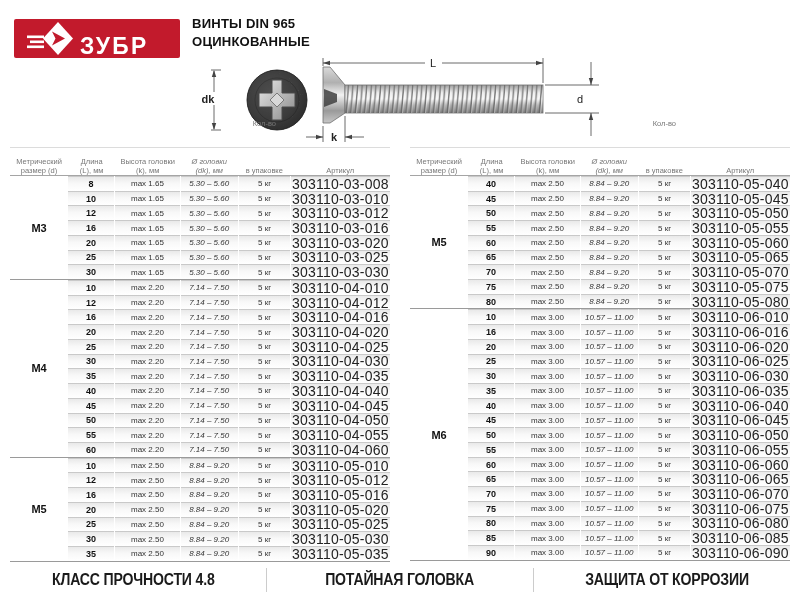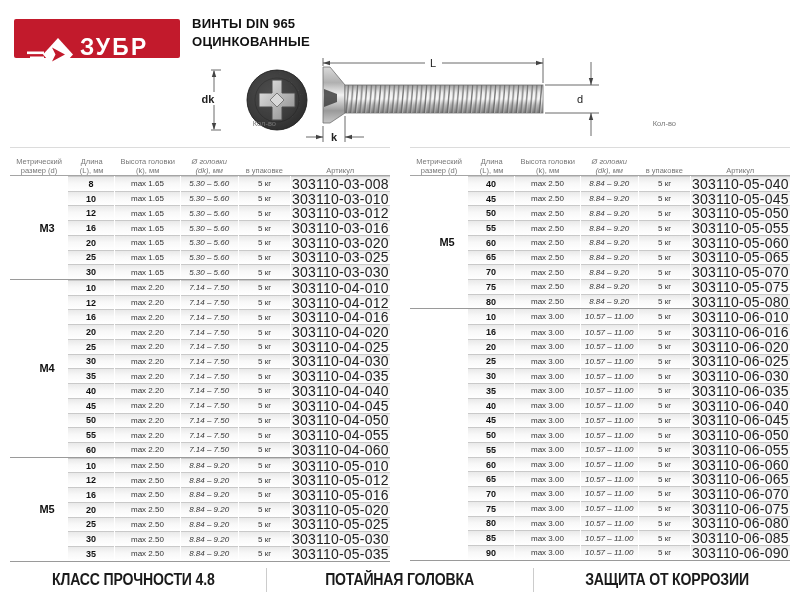--- a/index.html
+++ b/index.html
@@ -1,40 +1,40 @@
 <!DOCTYPE html>
 <html><head>
 <meta charset="utf-8">
 <style>
   html,body{margin:0;padding:0;background:#fff;}
   body{width:800px;height:600px;font-family:"Liberation Sans",sans-serif;position:relative;overflow:hidden;}
   .page{position:absolute;inset:0;background:#fff;}
 
   
   .logo{position:absolute;left:14px;top:19px;width:166px;height:39px;border-radius:2px;
-        display:flex;align-items:flex-start;padding:16px 8px;box-sizing:border-box;}
+        display:flex;align-items:flex-end;padding:0 8px;box-sizing:border-box;}
   .logo-text{color:#fff;font-weight:bold;font-size:24px;letter-spacing:2.5px;
              transform:scaleX(.95);transform-origin:left;margin-left:6px;line-height:1;}
   .title{position:absolute;left:192px;top:15px;font-weight:bold;color:#111;
          font-size:13.5px;line-height:18px;letter-spacing:.2px;transform:scaleX(.97);transform-origin:left;}
 
   
   .drawing{position:absolute;left:195px;top:50px;}
 
   
   .tbl{position:absolute;top:147px;width:380px;border-bottom:1px solid #9a9a9a;}
   .tbl.left{left:10px;} .tbl.right{left:410px;}
   .thead{display:flex;height:29px;box-sizing:border-box;border-top:1px solid #dcdcdc;
          border-bottom:1px solid #a5a5a5;color:#777;font-size:7.5px;line-height:8.5px;
          align-items:flex-end;text-align:center;}
   .hc{display:flex;flex-direction:column;justify-content:center;}
   .c1{width:15.3%;} .c2{width:12.4%;} .c3{width:17.1%;margin-top:38px;} .c4{width:15.3%;font-style:italic;} .c5{width:13.7%;gap:38px;} .c6{width:26.2%;}
   .group{position:relative;border-top:1px solid #9a9a9a;}
   .group.first{border-top:none;}
-  .glabel{position:absolute;left:8px;top:0;bottom:0;width:15.3%;display:flex;
+  .glabel{position:absolute;left:0;top:0;bottom:0;width:15.3%;display:flex;
           align-items:center;justify-content:center;font-weight:bold;font-size:11px;color:#111;}
   .row{display:flex;height:14.73px;}
   .cell{box-sizing:border-box;border-top:1px solid #c9c9c9;margin:0 .5px;
         background:linear-gradient(to bottom,#e9e9e9 0%,#f8f8f8 45%,#ffffff 100%);
         display:flex;align-items:center;justify-content:center;}
   .row:first-child .cell{border-top:none;}
   .cell.sp{background:none;border:none;margin:0;}
   .v-len{font-weight:bold;font-size:9px;color:#111;}
   .v-k,.v-dk,.v-qty{font-size:8px;color:#333;}
   .v-art{font-size:14px;color:#222;letter-spacing:.2px;}
@@ -498,20 +498,21 @@
         <div class="row">
           <div class="cell sp c1"></div>
           <div class="cell c2 v-len">80</div>
           <div class="cell c3 v-k">max 2.50</div>
           <div class="cell c4 v-dk">8.84 – 9.20</div>
           <div class="cell c5 v-qty">5 кг</div>
           <div class="cell c6 v-art">303110-05-080</div>
         </div>
       </div>
       <div class="group">
+        <div class="glabel">М6</div>
         <div class="row">
           <div class="cell sp c1"></div>
           <div class="cell c2 v-len">10</div>
           <div class="cell c3 v-k">max 3.00</div>
           <div class="cell c4 v-dk">10.57 – 11.00</div>
           <div class="cell c5 v-qty">5 кг</div>
           <div class="cell c6 v-art">303110-06-010</div>
         </div>
         <div class="row">
           <div class="cell sp c1"></div>

